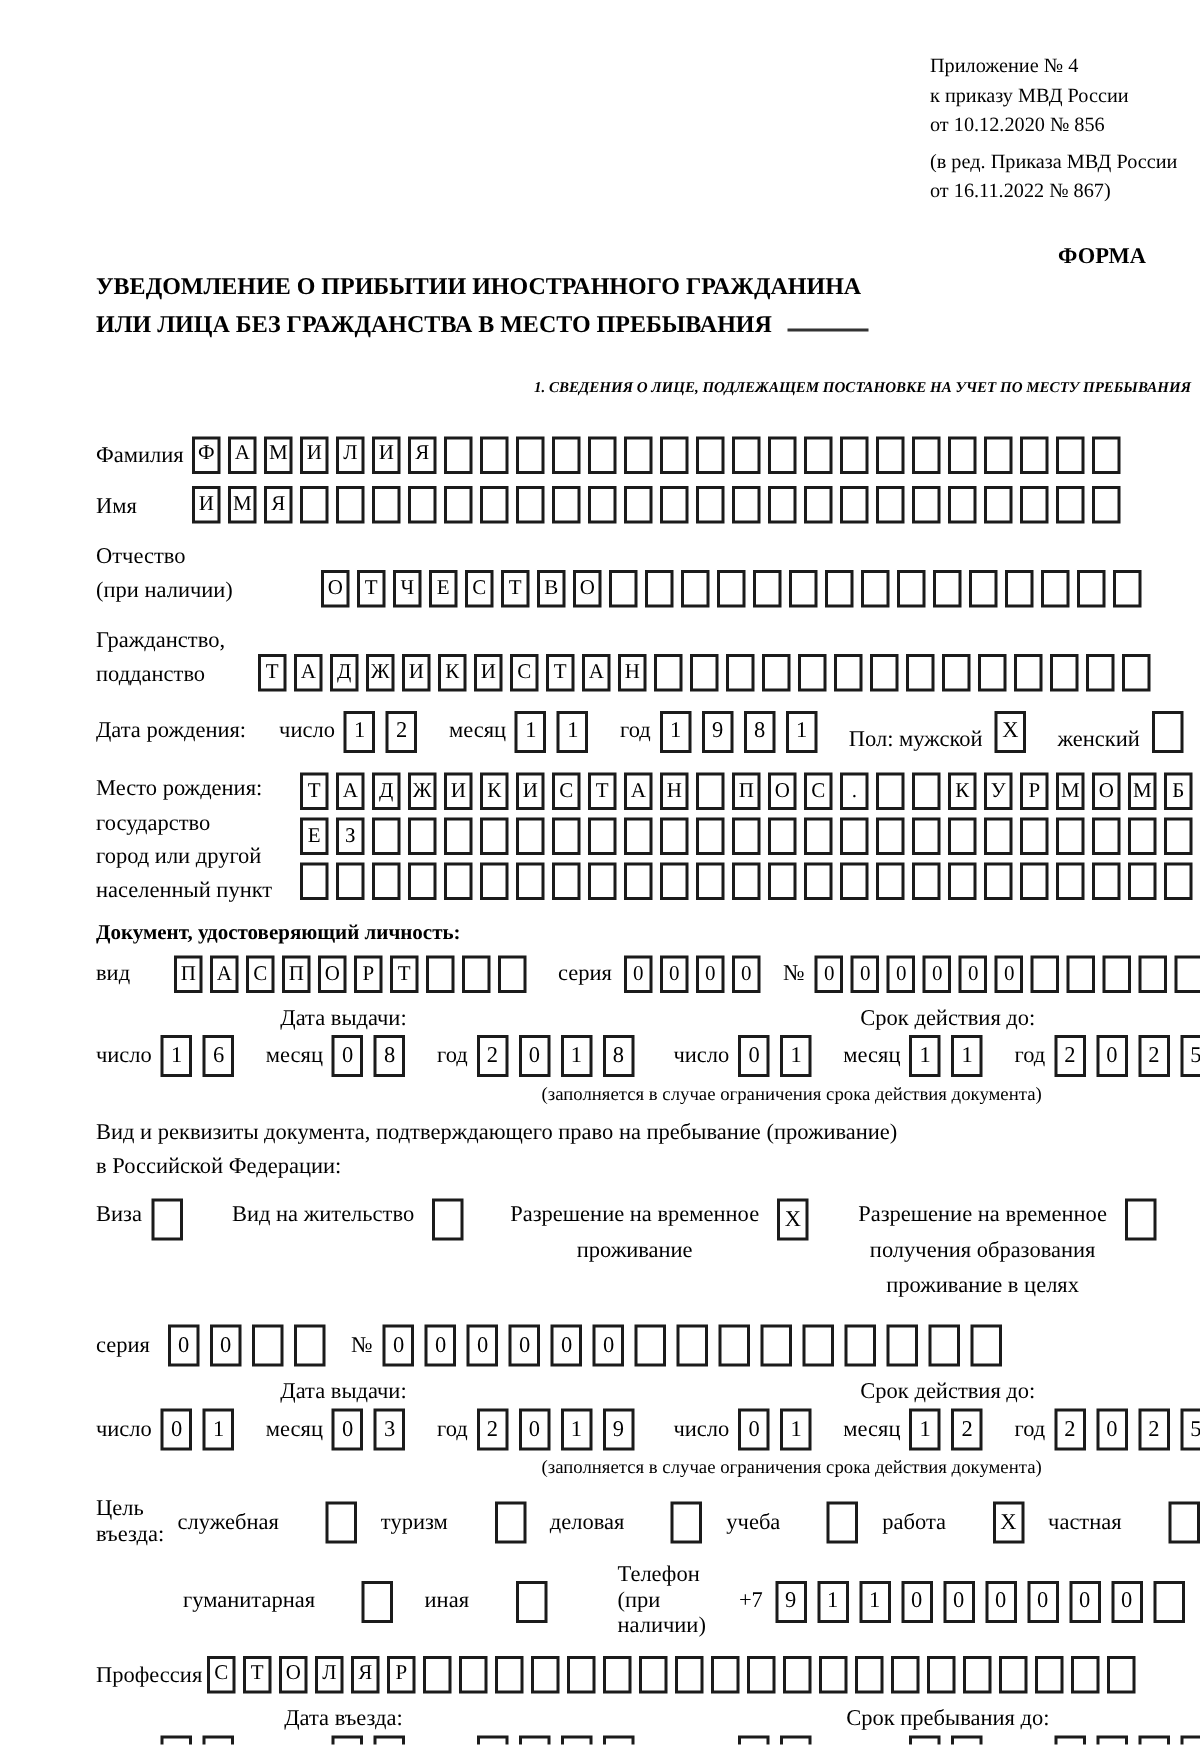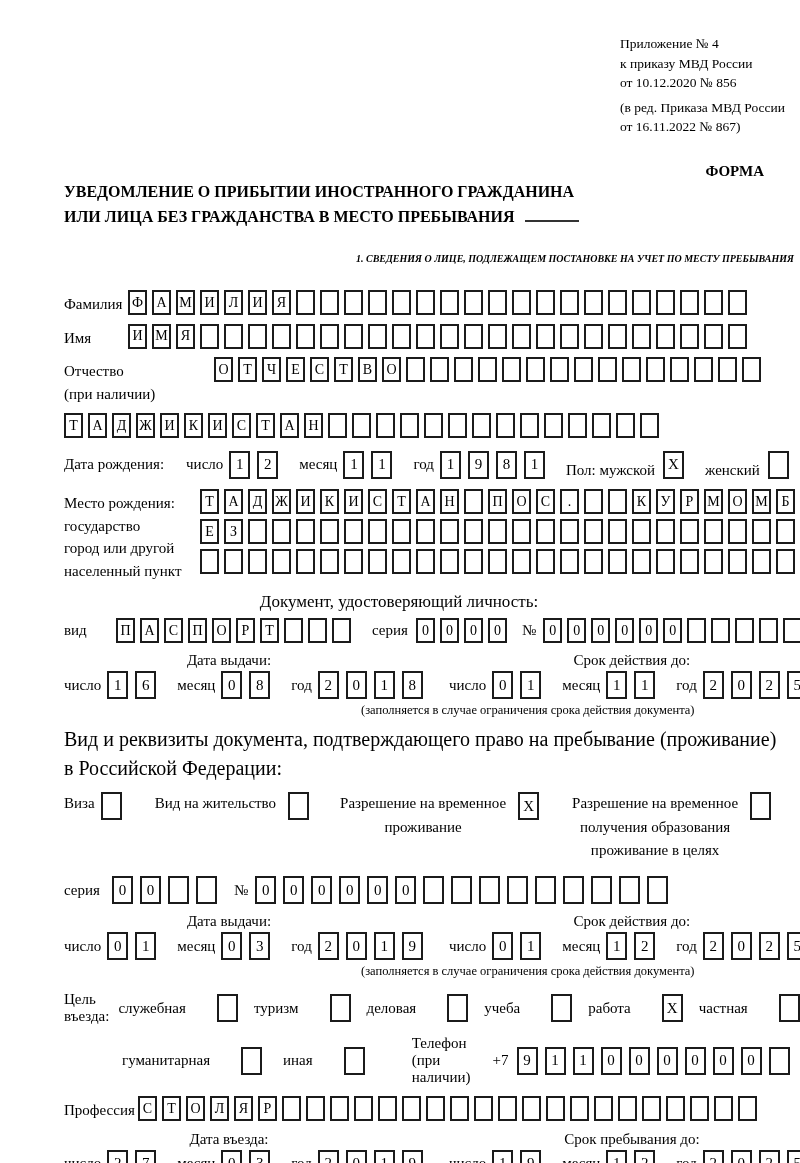--- a/index.html
+++ b/index.html
@@ -14,42 +14,42 @@
   .title { text-align:left; font-weight:bold; font-size:16px; margin:0 40px 0 0; line-height:1.55; }
   .title-underline { display:inline-block; width:54px; border-bottom:2px solid #333; margin-left:10px; vertical-align:baseline; }
 
   .section-heading { font-weight:bold; font-size:10px; margin:24px 0 0 -22px; text-align:right; white-space:nowrap;font-style:italic; }
 
   .cells { display:inline-flex; flex-wrap:nowrap; }
   .cell { flex:none; width:15px; height:21px; border:2px solid #1b1b1b; margin-right:5px;
           display:inline-flex; align-items:center; justify-content:center; font-size:14px; background:#fff; }
   .cell.lg { width:17px; height:24px; margin-right:7px; font-size:15px; }
 
-  .field-row { display:flex; align-items:flex-start; margin-top:8px; }
+  .field-row { display:flex; align-items:flex-end; margin-top:8px; }
   .field-label { flex:none; font-size:15px; padding-top:3px; line-height:1.5; }
   .inline-row { display:flex; align-items:center; font-size:15px; }
   .inline-row > span.txt { flex:none; }
 
   .w-surname { width:64px; } .w-name { width:64px; }
   .w-patr { width:150px; } .w-cit { width:108px; }
   .w-birthpl { width:136px; } .w-prof { width:74px; }
   .stack-rows .cells { margin-bottom:5px; }
 
-  .doc-title { text-align:center; font-weight:normal; font-size:17px; margin:10px 60px 0 0; }
+  .doc-title { font-weight:bold; font-size:14px; margin:10px 60px 0 0; }
 
   .date-pair { display:flex; margin-top:9px; align-items:flex-start; }
   .date-col-left { flex:none; width:330px; }
   .date-col-right { flex:none; margin-left:55px; }
   .date-title { text-align:center; font-size:15px; margin-bottom:2px; }
   .date-row { display:flex; align-items:center; font-size:15px; }
   .date-lab { margin:0 6px 0 14px; }
   .date-row .date-lab:first-child { margin-left:0; }
   .date-note { font-size:12.5px; margin-top:4px; white-space:nowrap; margin-left:-88px; }
 
-  .plain-line { font-size:20px; margin-top:10px; }
+  .plain-line { font-size:15px; margin-top:10px; }
 
   .cb-row { display:flex; align-items:flex-start; margin-top:12px; font-size:15px; }
   .cb-item { display:flex; align-items:flex-start; }
   .cb-item .cb-label { text-align:center; line-height:1.55; }
   .cb-item .cells { margin-left:12px; margin-top:0; }
 
   .purpose-row { display:flex; align-items:center; margin-top:12px; font-size:15px; flex-wrap:nowrap; }
   .p-item { display:inline-flex; align-items:center; margin-left:9px;gap:24px; }
   .p-item .cells { margin-left:7px; }
 
@@ -172,20 +172,24 @@
         <span class="cell"></span>
         <span class="cell"></span>
         <span class="cell"></span>
         <span class="cell"></span>
         <span class="cell"></span>
         <span class="cell"></span>
       </span>
   </div>
 
   <div class="field-row">
+    <span class="field-label w-cit">
+      <div>Гражданство,</div>
+      <div>подданство</div>
+    </span>
     <span class="cells">
         <span class="cell">Т</span>
         <span class="cell">А</span>
         <span class="cell">Д</span>
         <span class="cell">Ж</span>
         <span class="cell">И</span>
         <span class="cell">К</span>
         <span class="cell">И</span>
         <span class="cell">С</span>
         <span class="cell">Т</span>

